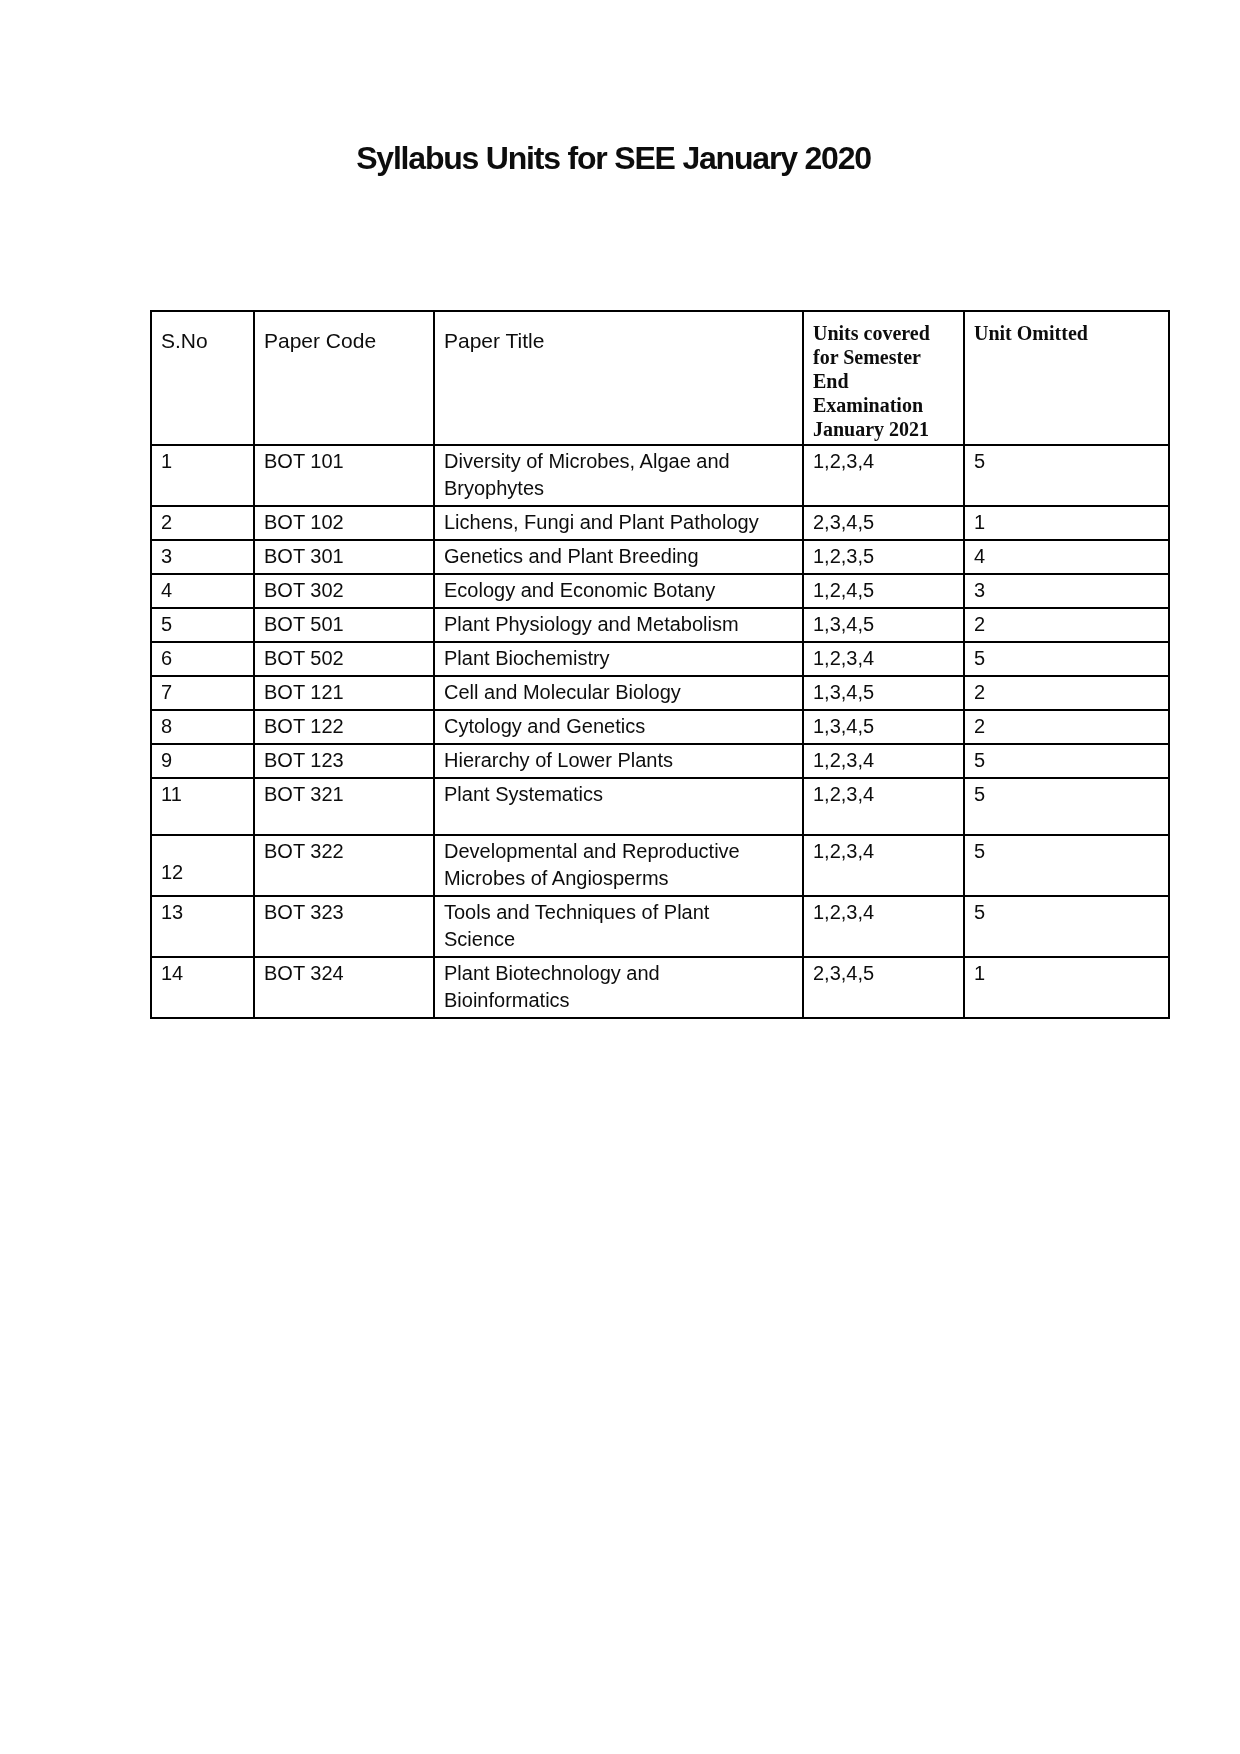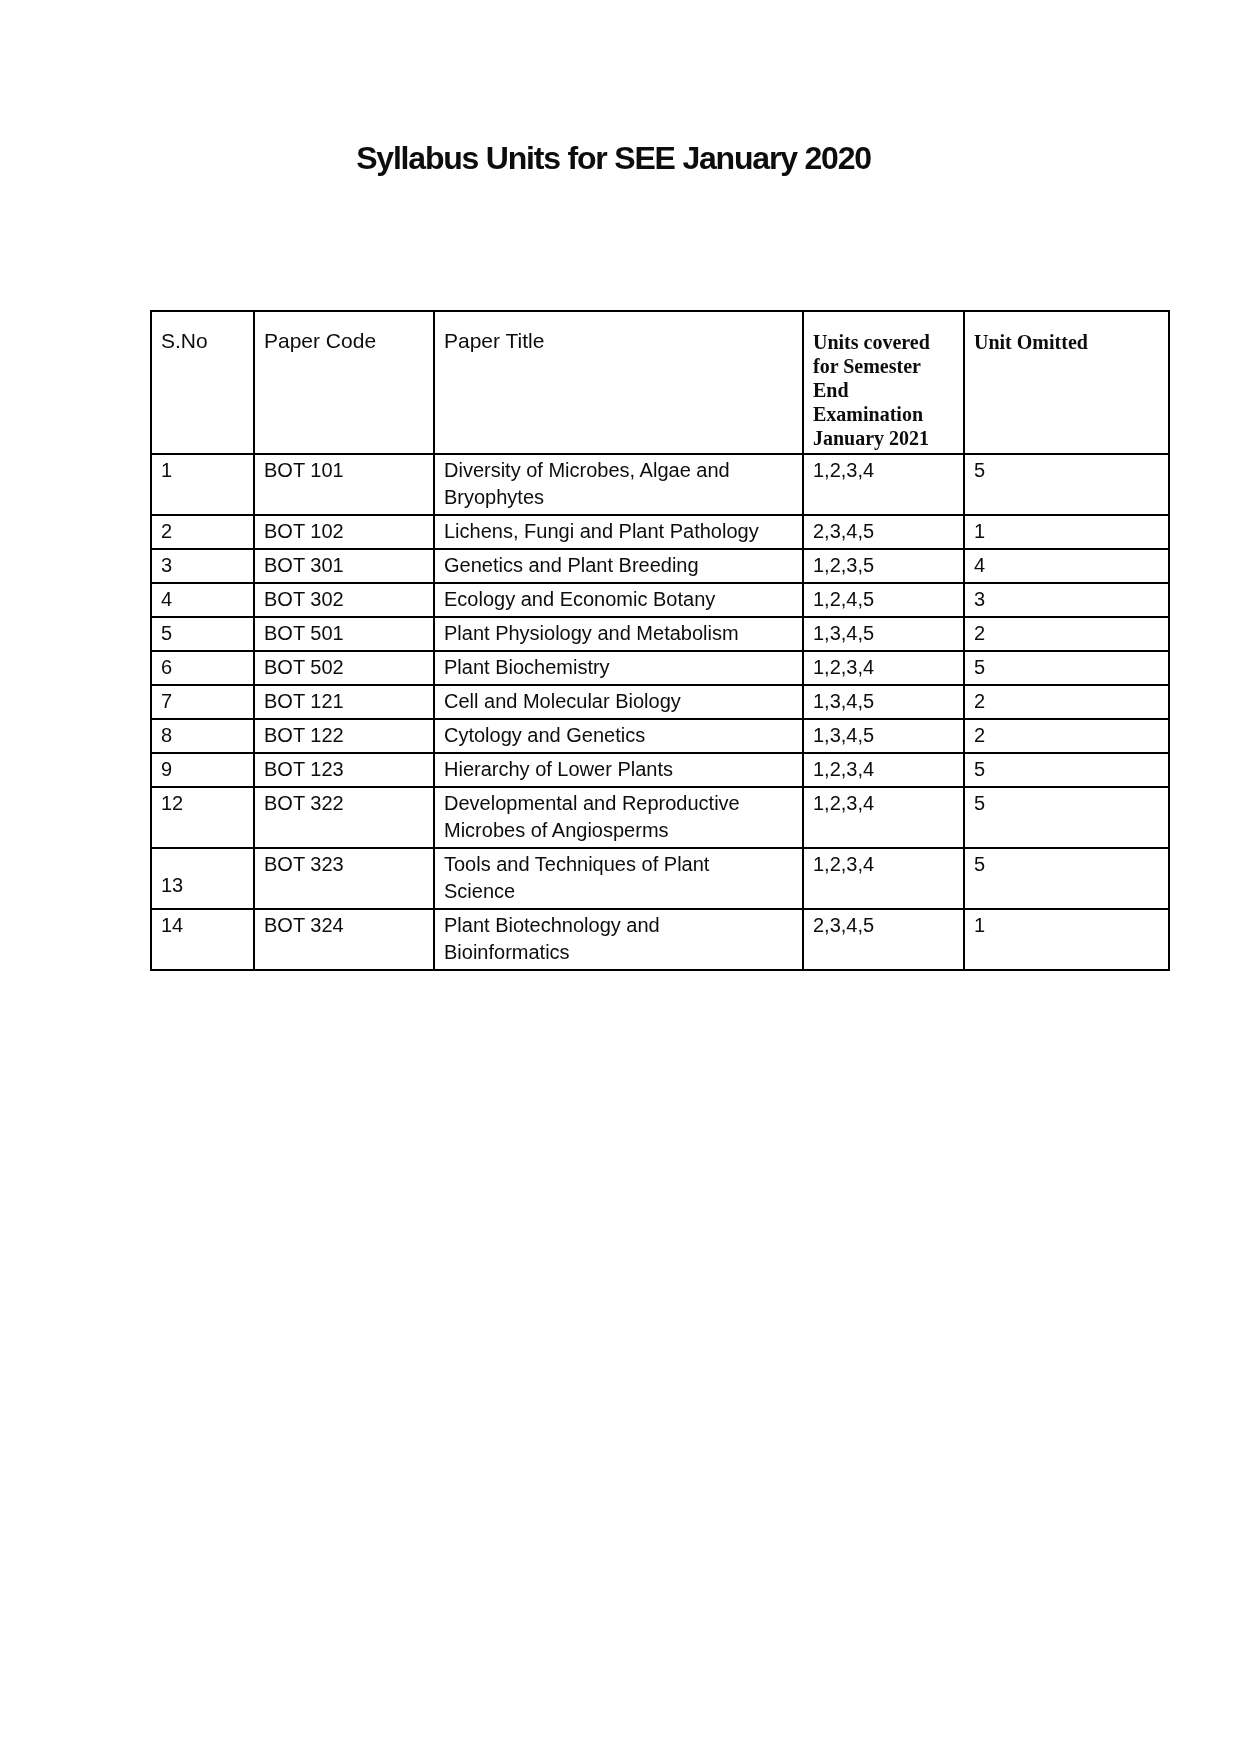--- a/index.html
+++ b/index.html
@@ -58,21 +58,21 @@
   th.h-sans {
     font-family: "Liberation Sans", "DejaVu Sans", sans-serif;
     font-size: 21px;
     padding-top: 15px;
   }
   th.h-serif {
     font-family: "Liberation Serif", "DejaVu Serif", serif;
     font-weight: bold;
     font-size: 20px;
     line-height: 24px;
-    padding-top: 18px;
+    padding-top: 9px;
     padding-right: 14px;
   }
   td.cell-title { padding-right: 28px; margin-left: 30px; }
   td.cell-units { padding-right: 10px; }
 
   tbody tr { height: 29px; }
   tbody tr:nth-child(1),
   tbody tr:nth-child(10),
   tbody tr:nth-child(12),
   tbody tr:nth-child(13),
@@ -165,20 +165,27 @@
           <td class="">2</td>
         </tr>
         <tr>
           <td class="cell-sno">9</td>
           <td class="">BOT 123</td>
           <td class="cell-title">Hierarchy of Lower Plants</td>
           <td class="cell-units">1,2,3,4</td>
           <td class="">5</td>
         </tr>
         <tr>
+          <td class="cell-sno">11</td>
+          <td class="">BOT 321</td>
+          <td class="cell-title">Plant Systematics</td>
+          <td class="cell-units">1,2,3,4</td>
+          <td class="">5</td>
+        </tr>
+        <tr>
           <td class="cell-sno">12</td>
           <td class="">BOT 322</td>
           <td class="cell-title">Developmental and Reproductive Microbes of Angiosperms</td>
           <td class="cell-units">1,2,3,4</td>
           <td class="">5</td>
         </tr>
         <tr>
           <td class="cell-sno">13</td>
           <td class="">BOT 323</td>
           <td class="cell-title">Tools and Techniques of Plant Science</td>

